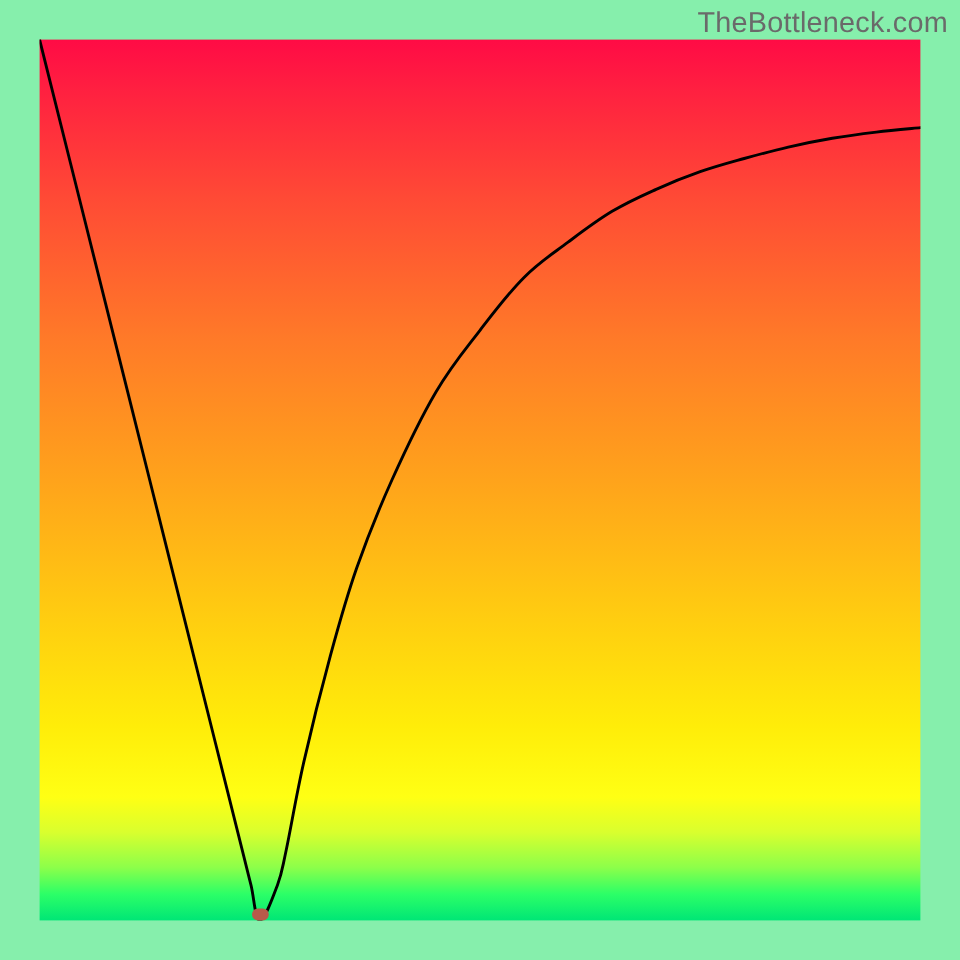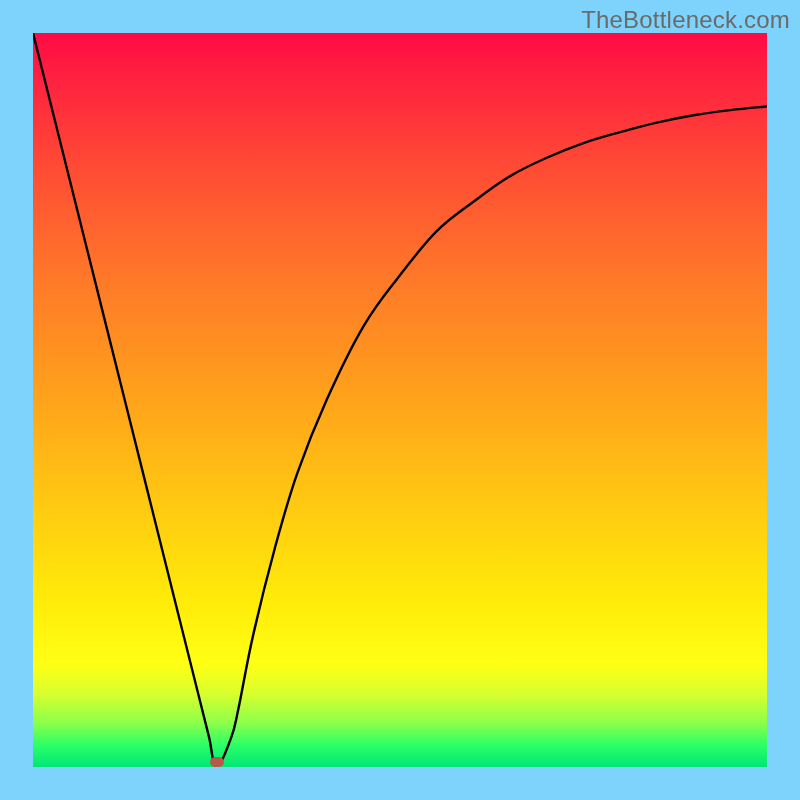--- a/index.html
+++ b/index.html
@@ -8,21 +8,21 @@
     width: 800px;
     height: 800px;
     overflow: hidden;
     background: #000;
     font-family: Arial, Helvetica, sans-serif;
   }
   .frame {
     position: relative;
     width: 800px;
     height: 800px;
-    background: #7dd3fc;
+    background: #86efac;
   }
   .plot-area {
     position: absolute;
     left: 33px;
     top: 33px;
     width: 734px;
     height: 734px;
     
     background: linear-gradient(
       to bottom,

